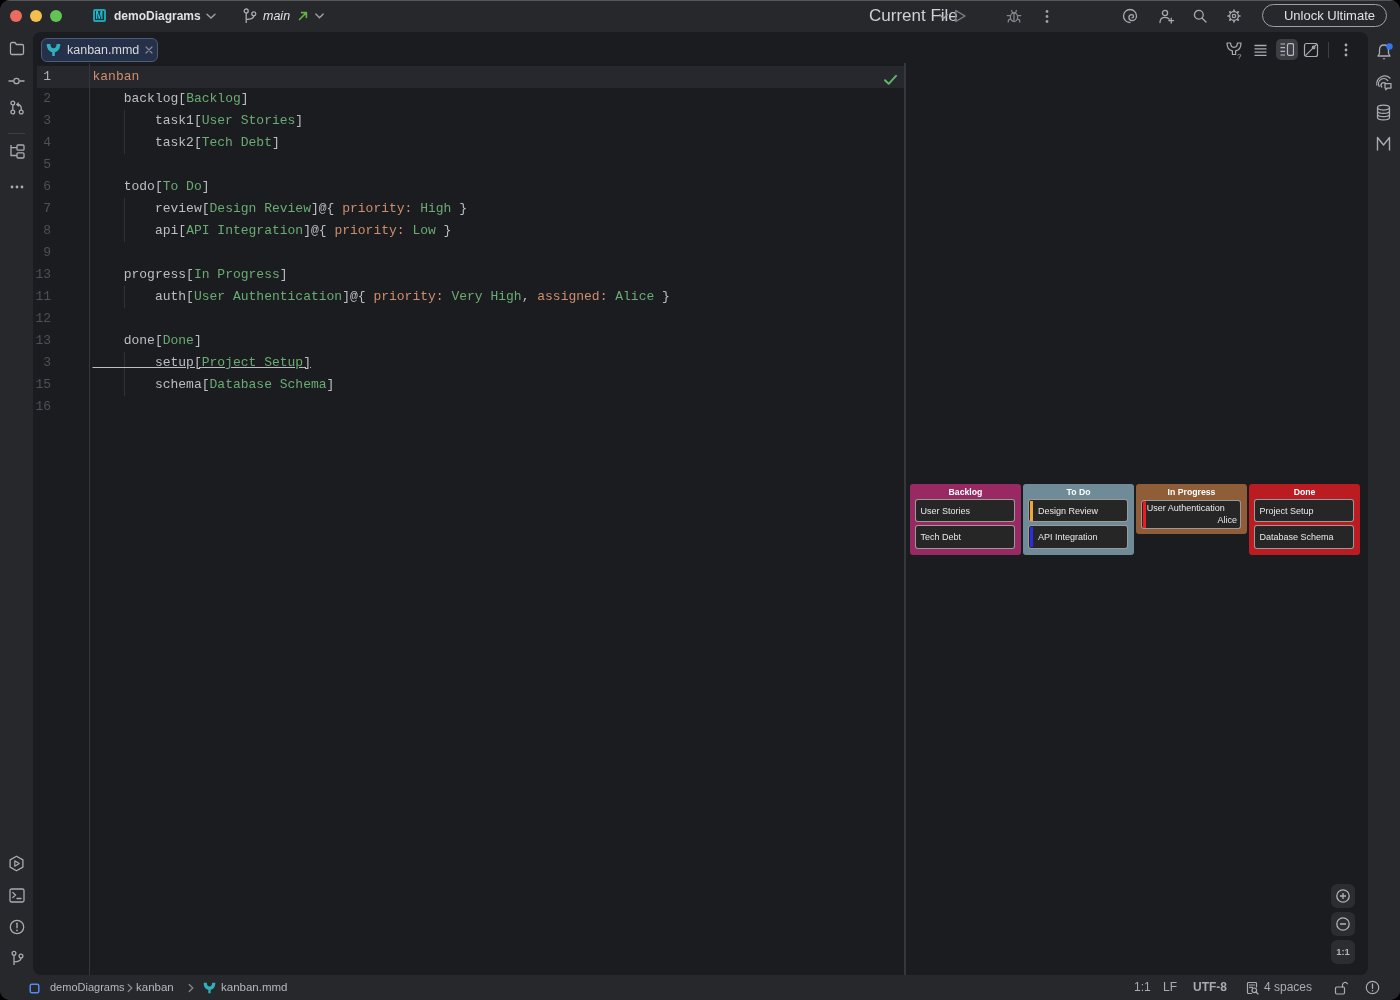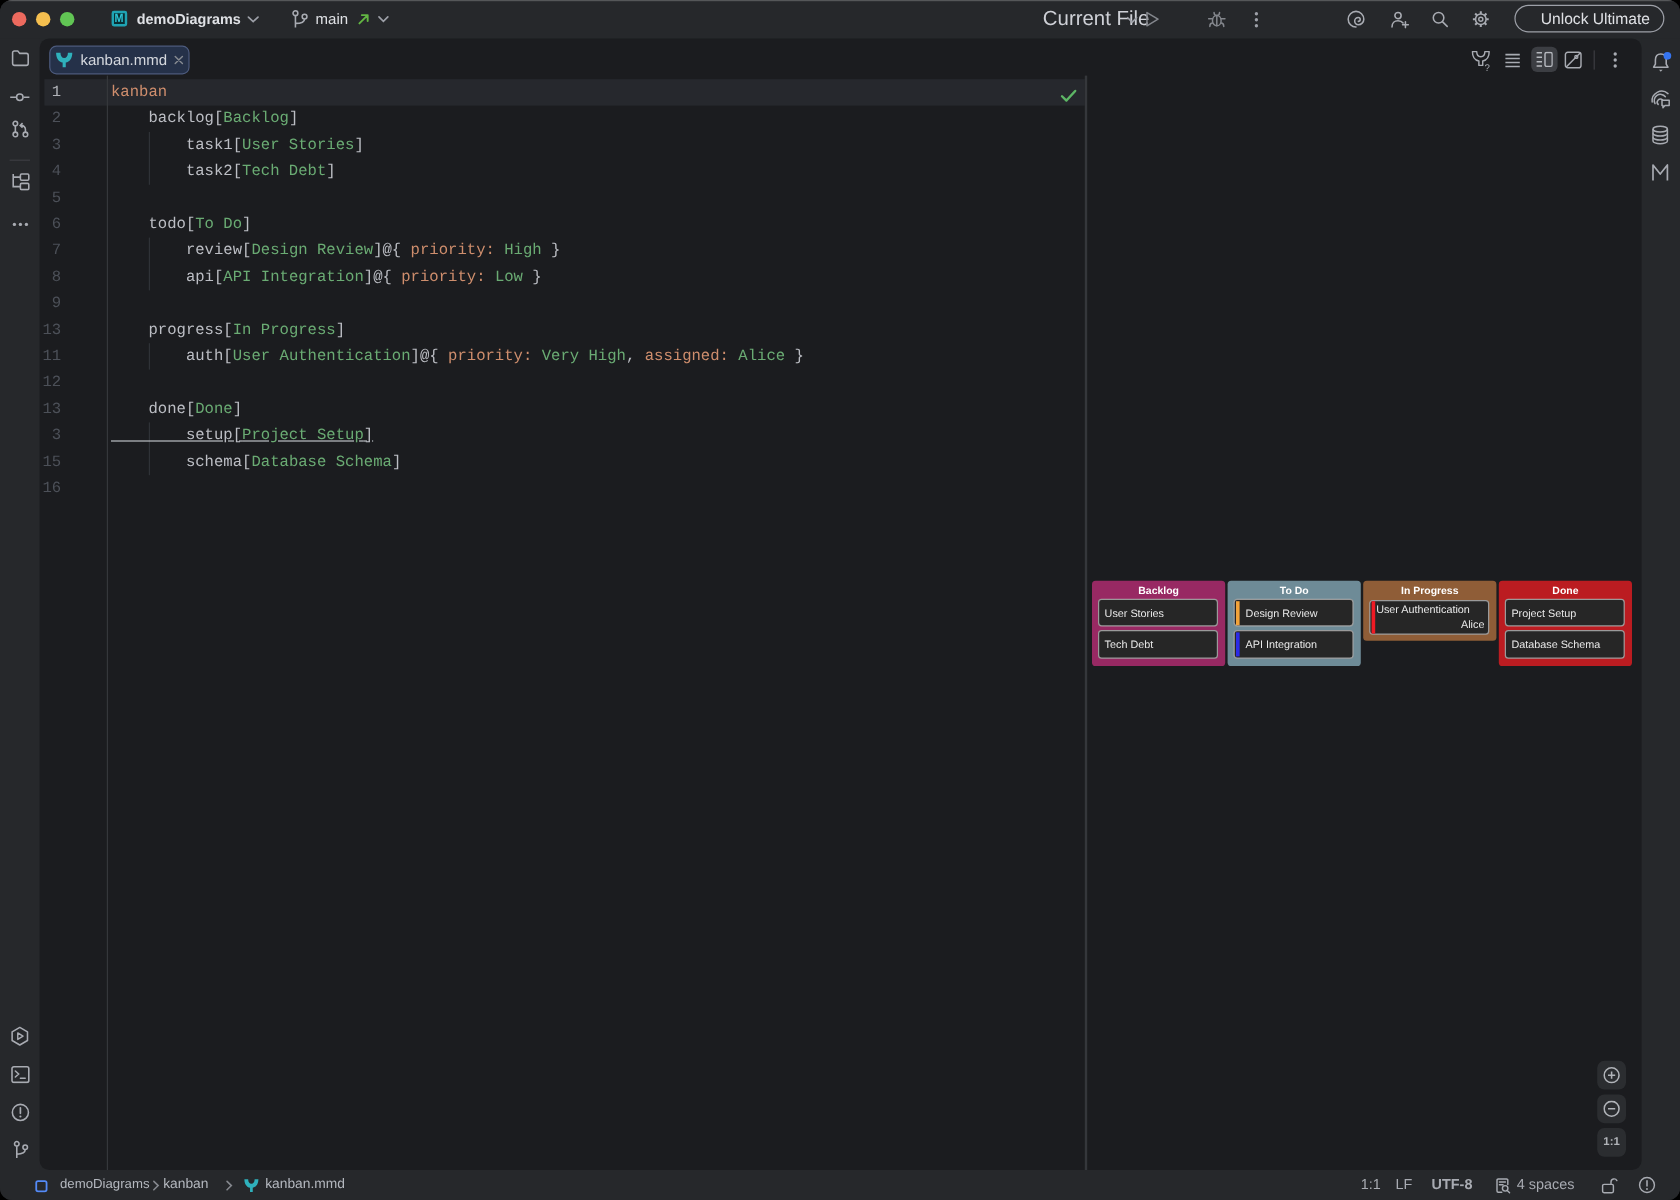--- a/index.html
+++ b/index.html
@@ -62,21 +62,21 @@
     <div class="ttext" style="left:114px;font-weight:bold;font-size:12px;">demoDiagrams</div>
     <svg class="abs" style="left:205px;top:12px;" width="12" height="8" viewBox="0 0 12 8">
         <path d="M2 2.2 L6 6 L10 2.2" stroke="#9DA0A8" stroke-width="1.4" fill="none" stroke-linecap="round"></path>
       </svg>
 
     <svg class="abs" style="left:243px;top:8px;" width="14" height="16" viewBox="0 0 14 16">
       <circle cx="3.2" cy="3" r="2" stroke="#A8ABB2" stroke-width="1.3" fill="none"></circle>
       <circle cx="10.8" cy="5.8" r="2" stroke="#A8ABB2" stroke-width="1.3" fill="none"></circle>
       <path d="M3.2 5 V15 M10.8 7.8 C10.8 11 7 11.5 3.2 11.5" stroke="#A8ABB2" stroke-width="1.3" fill="none"></path>
     </svg>
-    <div class="ttext" style="left:263px;font-size:12.5px;">main</div>
+    <div class="ttext" style="left:263px;font-size:12.5px;font-style:italic;">main</div>
     <svg class="abs" style="left:297px;top:10px;" width="12" height="12" viewBox="0 0 12 12">
         <path d="M2.5 9.5 L9 3 M4.5 2.6 H9.4 V7.5" stroke="#62B543" stroke-width="1.6" fill="none" stroke-linecap="round" stroke-linejoin="round"></path>
       </svg>
     <svg class="abs" style="left:314px;top:12px;" width="11" height="8" viewBox="0 0 11 8">
         <path d="M1.8 2 L5.5 5.7 L9.2 2" stroke="#9DA0A8" stroke-width="1.4" fill="none" stroke-linecap="round"></path>
       </svg>
 
     <div class="ttext" style="left:869px;color:#CED0D6;font-size:17px;">Current File</div>
     <svg class="abs" style="left:938px;top:13px;" width="11" height="8" viewBox="0 0 11 8">
         <path d="M1.8 1.8 L5.5 5.5 L9.2 1.8" stroke="#9DA0A8" stroke-width="1.4" fill="none" stroke-linecap="round"></path>

